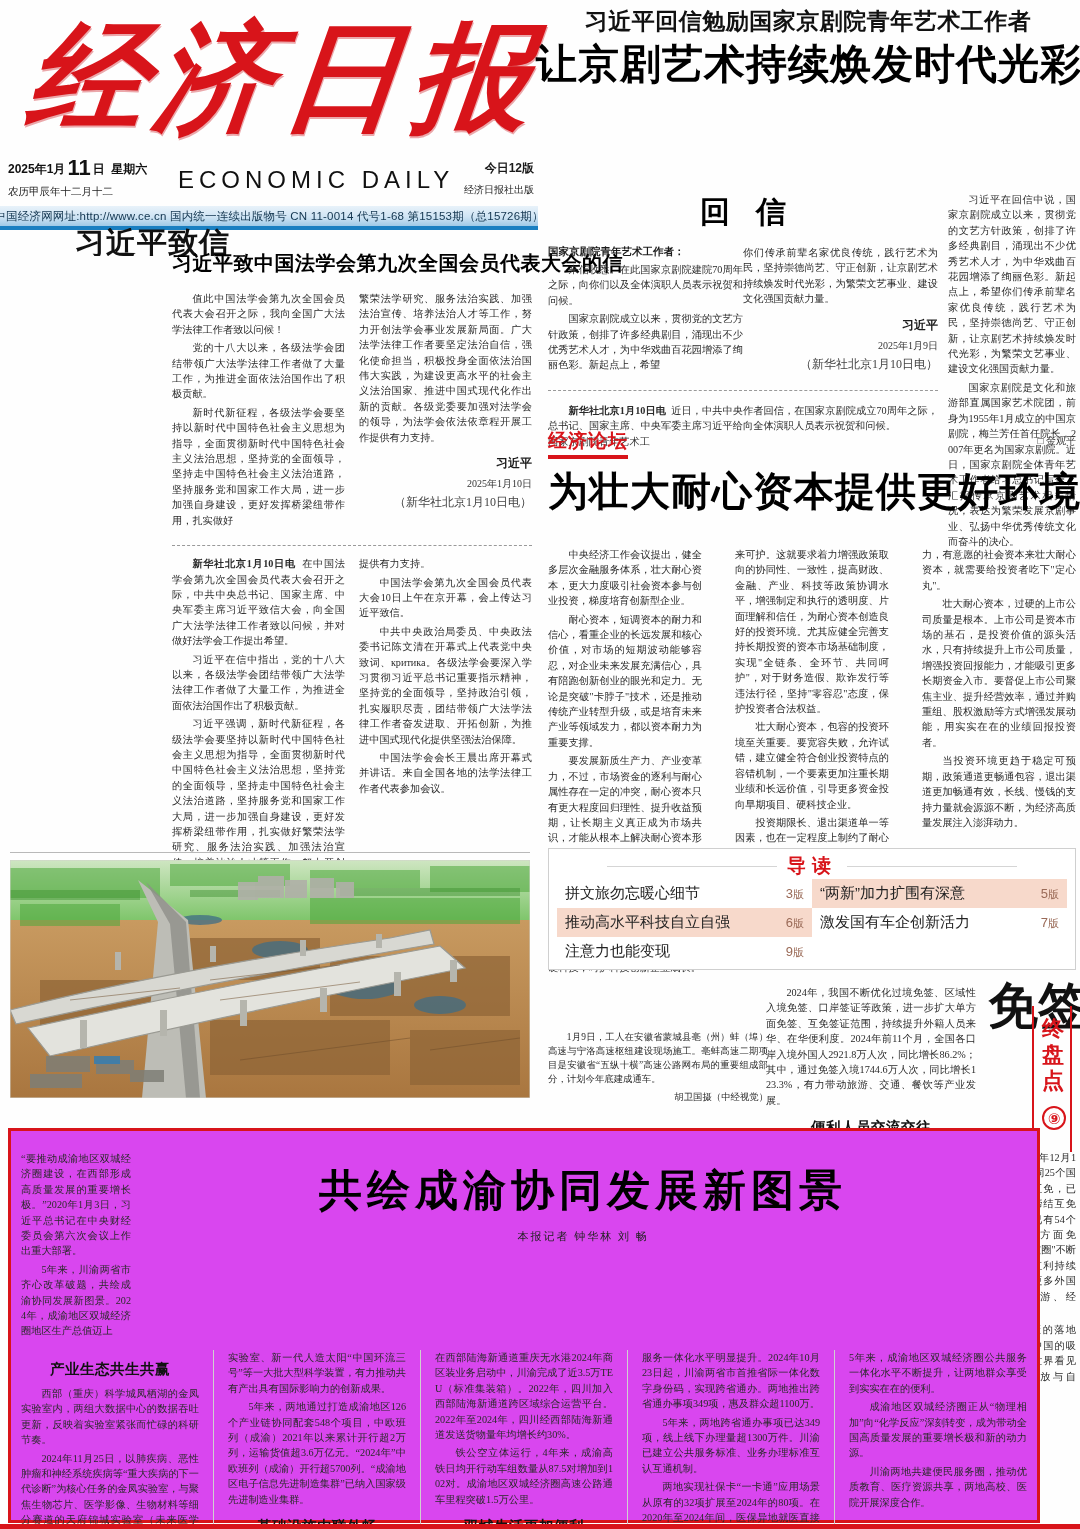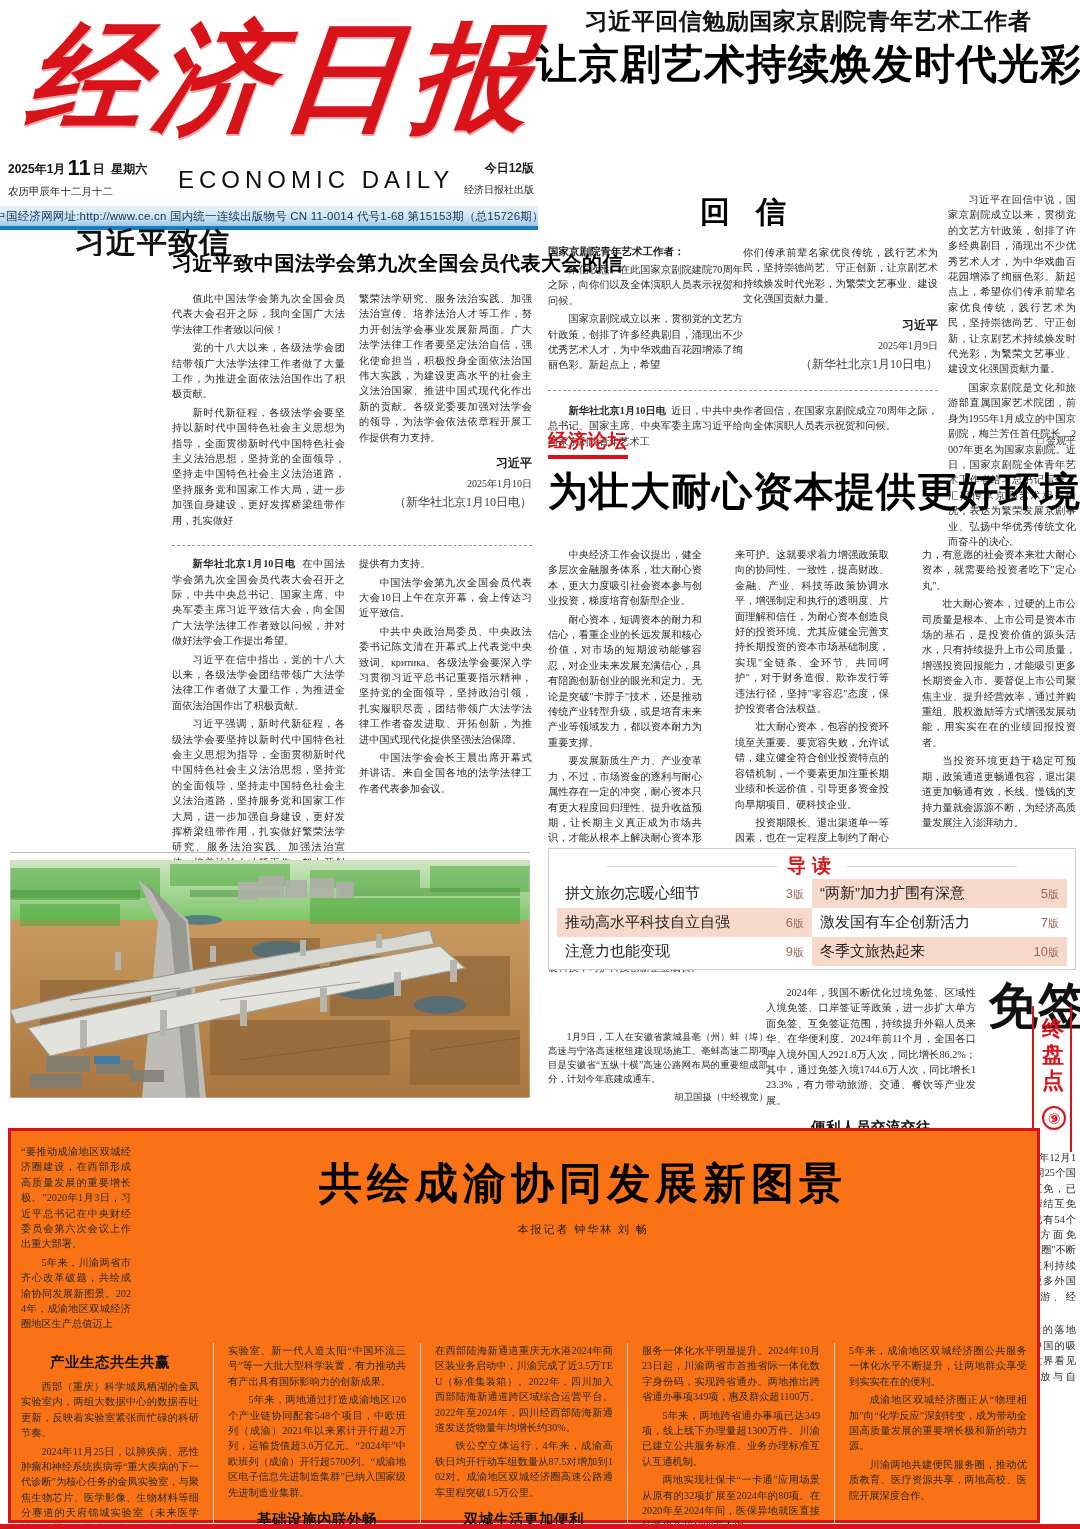--- a/index.html
+++ b/index.html
@@ -172,21 +172,21 @@
               font-size:9.5px; color:#333; line-height:50px;
               font-family:"Liberation Serif","DejaVu Serif",serif; }
   .byline-r div:first-child { margin-bottom:36px; }
   .visa-cols { position:absolute; left:766px; top:1240px; width:310px;
                display:flex; gap:12px; }
   .visa-cols .col { flex:1; }
 
   
   .redbox {
     position:absolute; left:8px; top:1128px; width:1032px; height:395px;
-    border:3px solid #d8141a; background:#f97316; padding:13px 10px;
+    border:3px solid #d8141a; background:#d946ef; padding:20px 10px;
   }
   .rb-head { display:flex; }
   .rb-quote { width:118px; padding-right:8px; }
   .rb-titlewrap { flex:1; text-align:center; padding-top:10px; }
   .rb-title { font-size:43px; font-weight:bold; color:#000; letter-spacing:5px;
               white-space:nowrap; line-height:58px; }
   .rb-byline { font-size:11px; margin-top:10px; letter-spacing:2px; color:#222;
                font-family:"Liberation Serif","DejaVu Serif",serif; }
   .rb-cols { display:flex; gap:14px; margin-top:8px; }
   .rb-cols .col { flex:1; }
@@ -338,24 +338,20 @@
         <span class="dd-label">推动高水平科技自立自强</span>
         <span class="dd-page"><span class="num">6</span><span>版</span></span>
       </div>
       <div class="dd-item">
         <span class="dd-label">激发国有车企创新活力</span>
         <span class="dd-page"><span class="num">7</span><span>版</span></span>
       </div>
       <div class="dd-item">
         <span class="dd-label">注意力也能变现</span>
         <span class="dd-page"><span class="num">9</span><span>版</span></span>
-      </div>
-      <div class="dd-item alt">
-        <span class="dd-label">冬季文旅热起来</span>
-        <span class="dd-page"><span class="num">10</span><span>版</span></span>
       </div>
     </div>
   </div>
 
   <div class="photo-rule"></div>
   <div class="photo-wrap">
     <svg class="photo" viewBox="0 0 520 238" preserveAspectRatio="none">
       <defs>
         <linearGradient id="sky" x1="0" y1="0" x2="0" y2="1">
           <stop offset="0%" stop-color="#cfe6c2"></stop>

